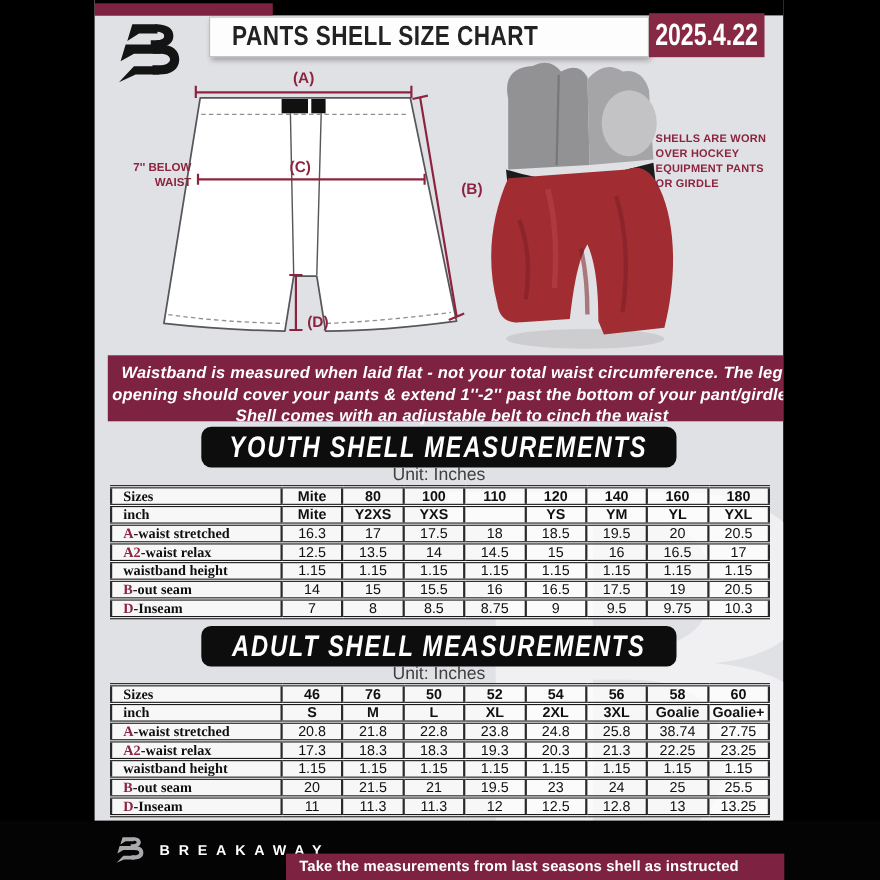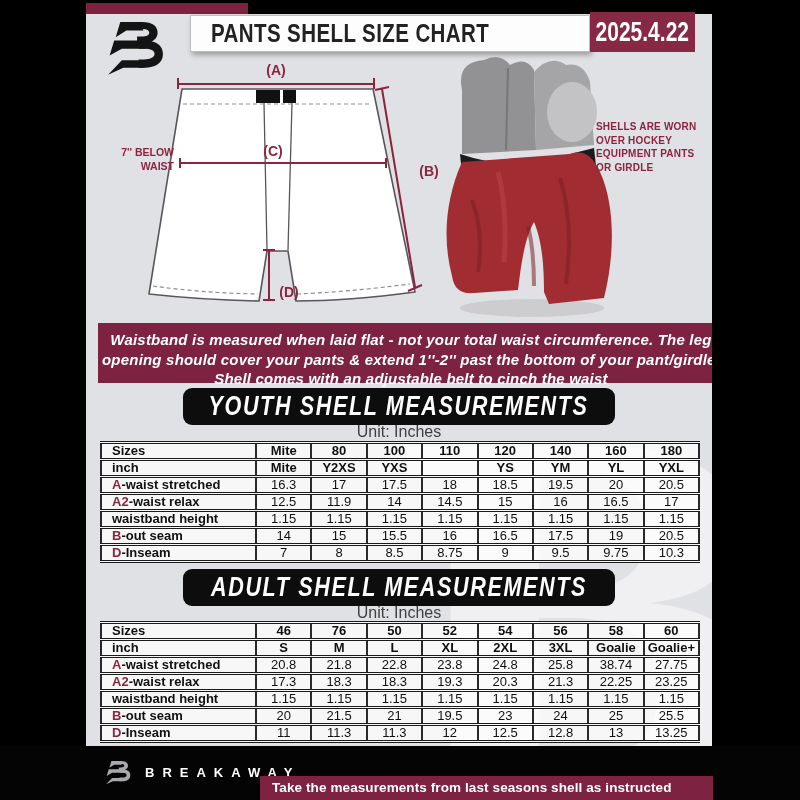--- a/index.html
+++ b/index.html
@@ -39,21 +39,21 @@
   #adult-unit{top:604px}
   .watermark{position:absolute;right:-70px;top:390px;font-size:470px;font-weight:700;
     color:rgba(255,255,255,.5);z-index:0;line-height:1;font-family:"DejaVu Serif",serif;}
   .size-table{position:absolute;left:14px;width:600px;border-collapse:collapse;z-index:1;
     background:rgba(255,255,255,.72);table-layout:fixed;}
   #youth-table{top:441px}
   #adult-table{top:621px}
   .size-table th,.size-table td{border-left:2px solid #2a2a2a;border-right:2px solid #2a2a2a;
     border-top:3px double #1a1a1a;border-bottom:3px double #1a1a1a;
     font-size:13px;line-height:14px;padding:0 3px;overflow:hidden;}
-  .size-table th{width:140px;text-align:left;padding-left:10px;font-weight:700;color:#101010;}
+  .size-table th{width:140px;text-align:left;padding-left:10px;font-weight:700;color:#101010;font-family:Liberation Serif, serif;}
   .size-table td{text-align:center;font-weight:400;color:#101010;}
   .size-table td.em{font-weight:700;}
   .prefix{color:#8c2440;font-weight:700;}
   .footer{position:absolute;left:0;top:746px;width:800px;height:54px;background:#040404;z-index:5;}
   .footer-brand{position:absolute;left:104px;top:11px;display:flex;align-items:center;}
   .footer-logo{width:27px;height:31px;}
   .brand-text{margin-left:14px;color:#fff;font-size:13px;font-weight:700;letter-spacing:8px;white-space:nowrap;}
   .footer-note{position:absolute;left:260px;top:-2px;width:453px;height:56px;background:#7d2241;color:#fff;
     font-size:13.5px;font-weight:600;line-height:18px;padding:3px 6px 0 12px;box-sizing:border-box;
     white-space:pre-line;letter-spacing:.1px;margin-top:32px;}
@@ -174,21 +174,21 @@
           <td>17.5</td>
           <td>18</td>
           <td>18.5</td>
           <td>19.5</td>
           <td>20</td>
           <td>20.5</td>
         </tr>
         <tr>
           <th><span class="prefix">A2</span>-waist relax</th>
           <td>12.5</td>
-          <td>11.9</td>
+          <td>13.5</td>
           <td>14</td>
           <td>14.5</td>
           <td>15</td>
           <td>16</td>
           <td>16.5</td>
           <td>17</td>
         </tr>
         <tr>
           <th>waistband height</th>
           <td>1.15</td>

